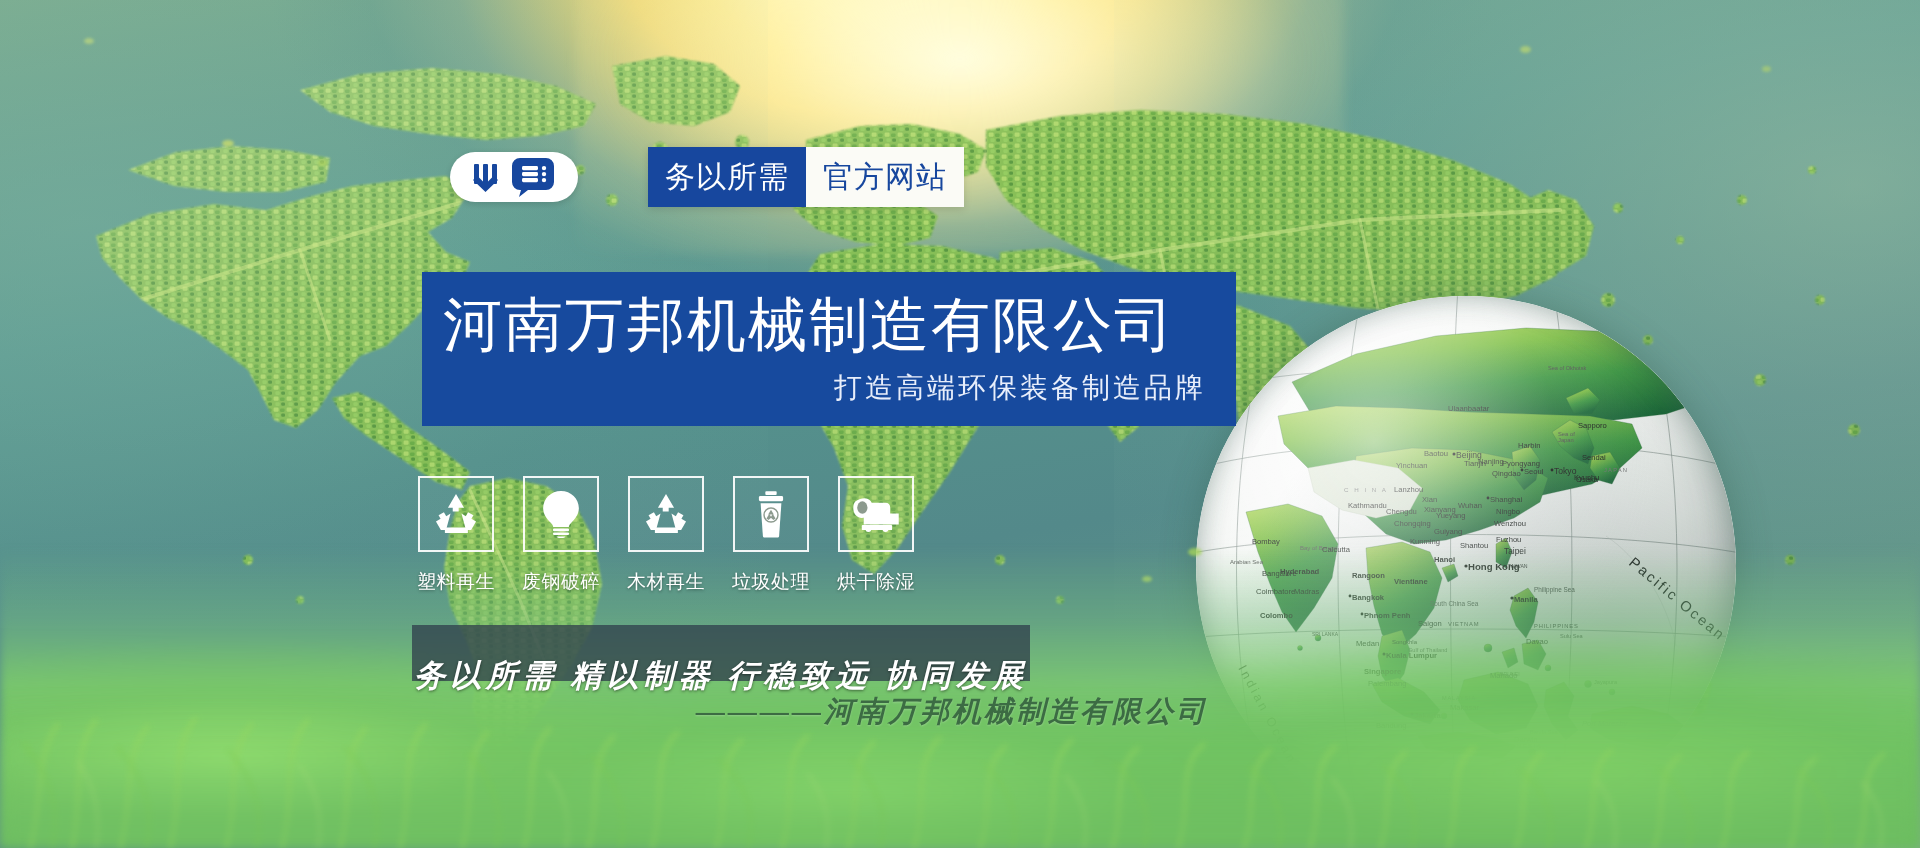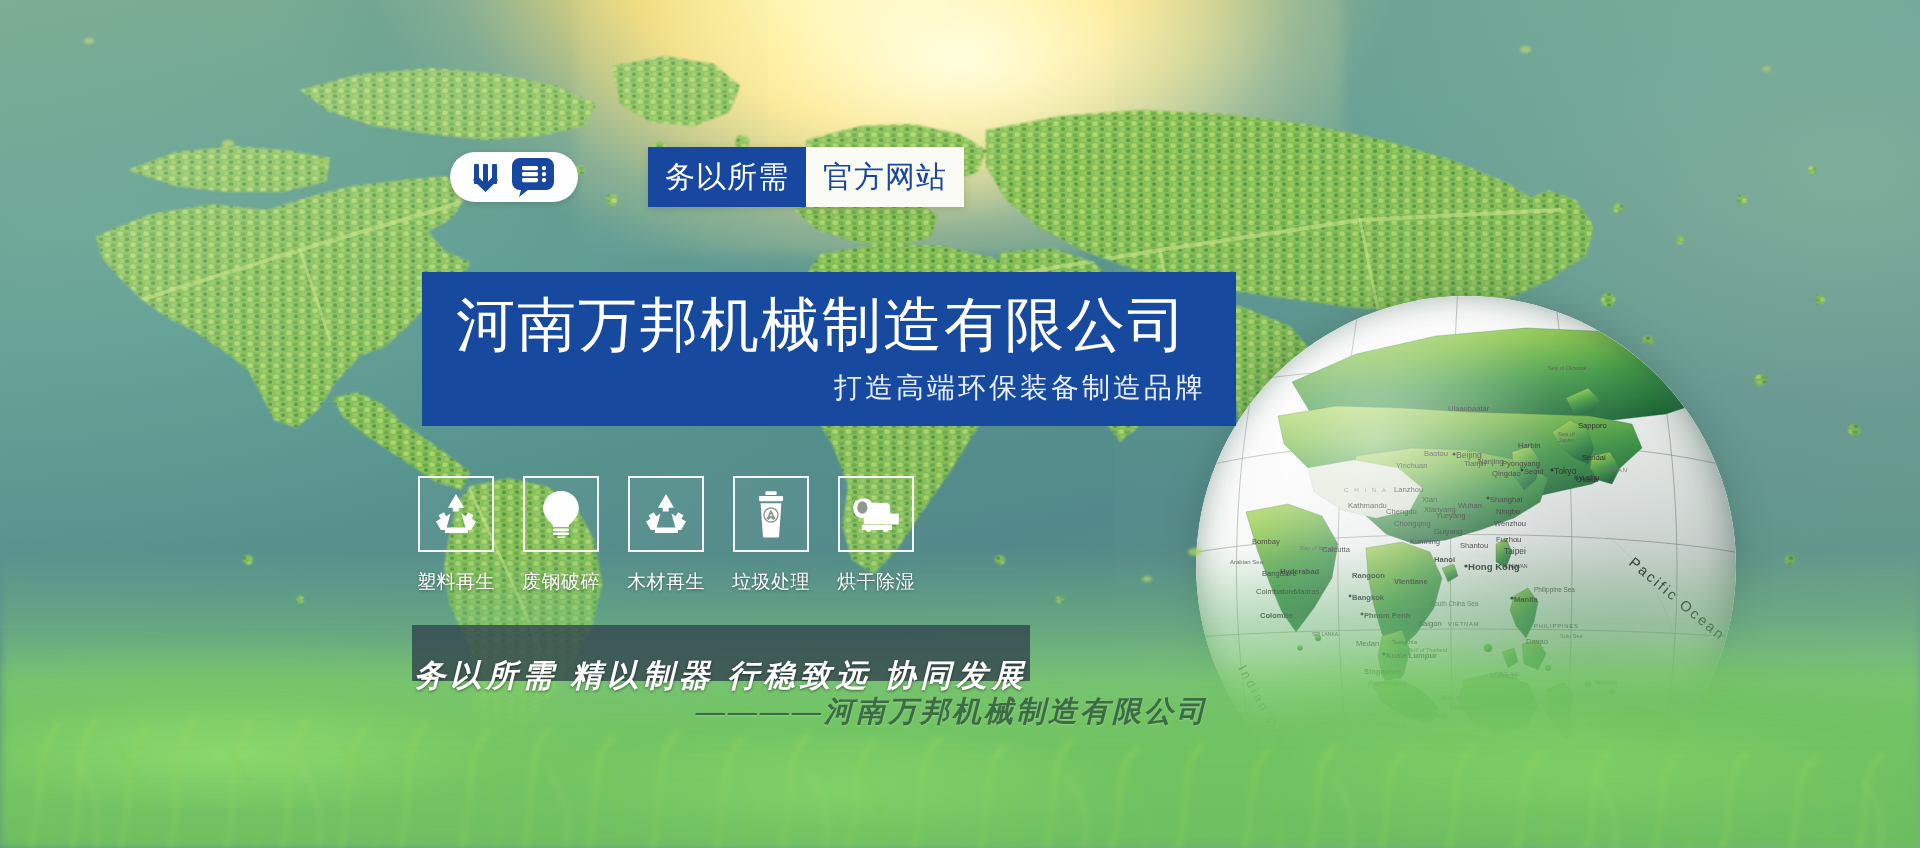--- a/index.html
+++ b/index.html
@@ -122,21 +122,21 @@
     white-space: nowrap;
   }
   .tab-primary { background: #17479e; color: #ffffff; }
   .tab-secondary { background: #fbfbf6; color: #17479e; }
 
   
   .title-panel {
     position: absolute; left: 422px; top: 272px;
     width: 814px; height: 154px;
     background: #174a9e;
-    padding: 14px 30px 10px 34px;
+    padding: 14px 30px 10px 21px;
     display: flex; flex-direction: column; justify-content: center;
   }
   .title-main {
     color: #ffffff;
     font-size: 59px;
     line-height: 1.05;
     letter-spacing: 2px;
     font-weight: 400;
     white-space: nowrap;
   }

